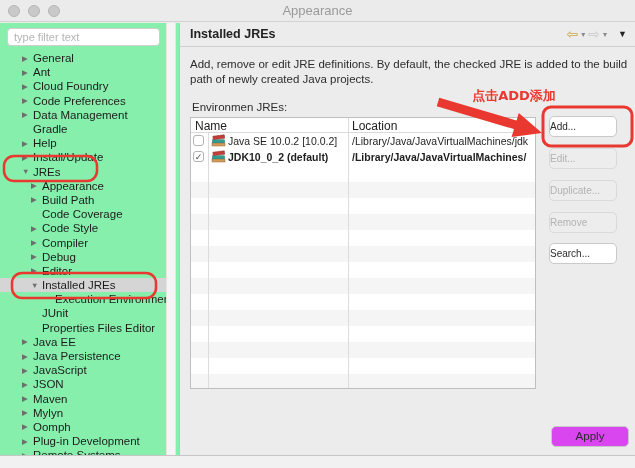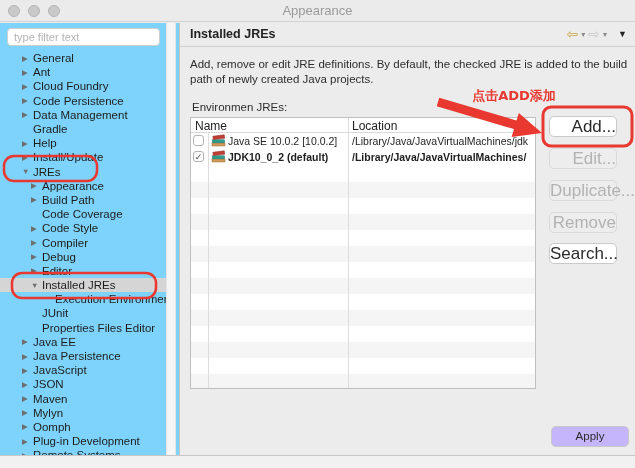--- a/index.html
+++ b/index.html
@@ -16,21 +16,21 @@
   }
   .lights { position:absolute; left:8px; top:5px; display:flex; gap:8px; }
   .light { width:12px; height:12px; border-radius:50%; background:#c9c9c9; border:1px solid #b5b5b5; }
   .win-title {
     position:absolute; left:0; right:0; top:3px; text-align:center;
     font-size:13px; color:#9a9a9a;
   }
   
   .sidebar {
     position:absolute; left:0; top:23px; width:180px; height:433px;
-    background:#7dd3fc; border-right:1px solid #c3c3c3; overflow:hidden;text-decoration:underline;
+    background:#86efac; border-right:1px solid #c3c3c3; overflow:hidden;text-decoration:underline;
   }
   .filter {
     position:absolute; left:7px; top:5px; width:153px; height:18px;
     border:1px solid #cfcfcf; border-radius:4px; background:#fff;
     font-size:11px; color:#444; padding:0 6px; outline:none;
     font-family:"Liberation Sans",sans-serif;
   }
   .filter::placeholder { color:#b4b4b4; }
   .scroll-track {
     position:absolute; right:3px; top:0; width:10px; height:433px;
@@ -97,27 +97,27 @@
     white-space:nowrap; overflow:hidden;
   }
   .trow.bold .nm, .trow.bold .loc { font-weight:bold; }
   .trow .jre-icon { position:absolute; left:20px; top:1px; }
   .stripe { position:absolute; left:0; width:100%; height:16px; }
   .stripe.alt { background:#f5f5f5; }
   
   .side-btn {
     position:absolute; left:549px; width:68px; height:21px;
     border:1px solid #c9c9c9; border-radius:5px; background:#fff;
-    font-size:17px; color:#2b2b2b; text-align:right; line-height:19px;
+    font-size:10px; color:#2b2b2b; text-align:left; line-height:19px;
     font-family:"Liberation Sans",sans-serif;
   }
   .side-btn.disabled { background:#ededed; border-color:#dadada; color:#b2b2b2; }
   .apply-btn {
     position:absolute; left:551px; top:426px; width:78px; height:21px;
-    border:1px solid #c9c9c9; border-radius:5px; background:#c4b5fd;
+    border:1px solid #c9c9c9; border-radius:5px; background:#d946ef;
     font-size:11.5px; color:#2b2b2b; text-align:center; line-height:19px;
   }
   
   .footer {
     position:absolute; left:0; top:455px; width:635px; height:13px;
     background:#f1f1f1; border-top:1px solid #c6c6c6;
   }
   
   .overlay { position:absolute; left:0; top:0; width:635px; height:468px; pointer-events:none; z-index:50; }
   .ann-text { font-size:13px; font-weight:bold; font-family:"DejaVu Sans","Liberation Sans",sans-serif; }
@@ -144,21 +144,21 @@
       <div class="titem lvl0">
     <span class="tri">▶</span>
     <span class="lbl">Ant</span>
   </div>
       <div class="titem lvl0">
     <span class="tri">▶</span>
     <span class="lbl">Cloud Foundry</span>
   </div>
       <div class="titem lvl0">
     <span class="tri">▶</span>
-    <span class="lbl">Code Persistence</span>
+    <span class="lbl">Code Preferences</span>
   </div>
       <div class="titem lvl0">
     <span class="tri">▶</span>
     <span class="lbl">Data Management</span>
   </div>
       <div class="titem lvl0">
     <span class="tri"></span>
     <span class="lbl">Gradle</span>
   </div>
       <div class="titem lvl0">

